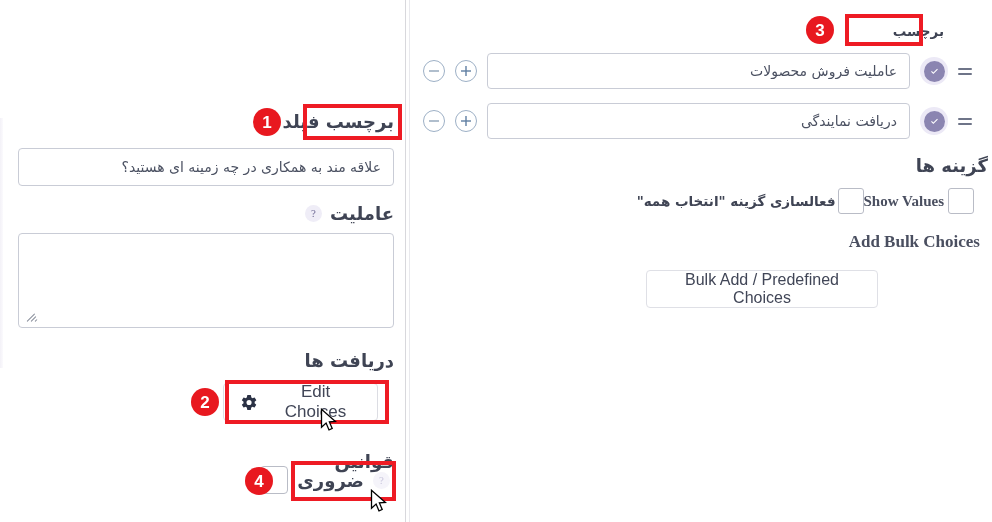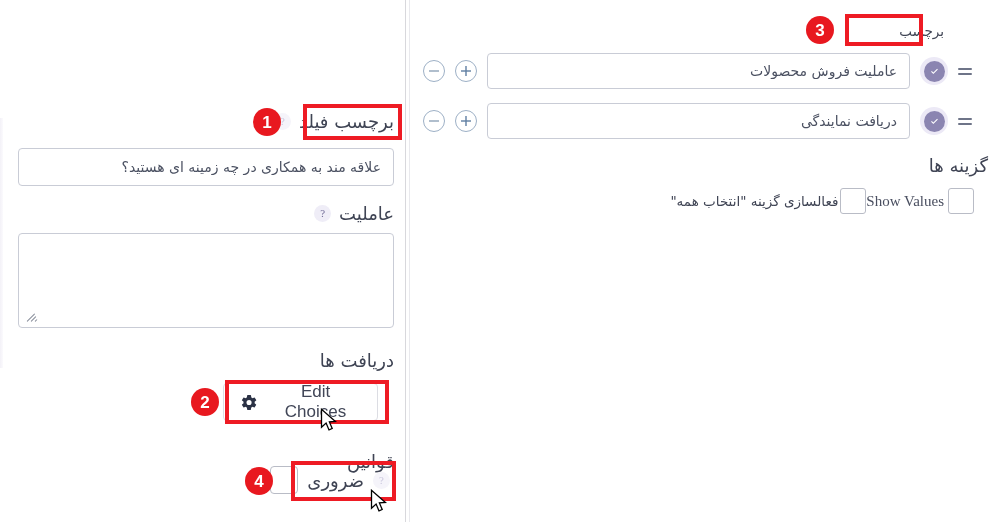--- a/index.html
+++ b/index.html
@@ -31,21 +31,21 @@
     position:absolute;left:409px;top:0;width:1px;height:522px;
     background:#e9e9ed;
   }
   .right-panel{
     position:absolute;left:410px;top:0;width:582px;height:522px;
     background:#ffffff;direction:rtl;
   }
 
   
   .lbl{
-    font-size:14.5px;color:#3f4454;font-weight:400;white-space:nowrap;
+    font-size:14.5px;color:#3f4454;font-weight:700;white-space:nowrap;
   }
   .lbl-fa{font-family:"DejaVu Sans","Liberation Sans",sans-serif;font-size:18px;}
   .serif{font-family:"Liberation Serif","DejaVu Serif",serif;color:#4a4f60;}
 
   
   .txt-input{
     box-sizing:border-box;
     background:#fff;border:1px solid #c9ccd6;border-radius:4px;
     font-family:"DejaVu Sans","Liberation Sans",sans-serif;
     font-size:14px;color:#4b5162;
@@ -261,21 +261,27 @@
       <span class="lbl lbl-fa">گزینه ها</span>
     </div>
 
     <div class="abs row" style="top:188px;right:18px;gap:0;">
       <span class="cbox sm"></span>
       <span class="lbl serif" style="font-size:15px;margin-right:4px;">Show Values</span>
       <span class="cbox sm"></span>
       <span class="lbl lbl-fa" style="font-size:13.5px;margin-right:2px;">فعالسازی گزینه "انتخاب همه"</span>
     </div>
 
-
+    <div class="abs" style="top:232px;right:12px;">
+      <span class="lbl serif" style="font-size:17px;">Add Bulk Choices</span>
+    </div>
+
+    <button class="btn plain abs" style="top:270px;right:114px;width:232px;height:38px;font-size:16px;">
+      <span>Bulk Add / Predefined Choices</span>
+    </button>
   </div>
 
   <div class="anno-box" style="left:303px;top:104px;width:99px;height:36px;"></div>
   <div class="anno-badge" style="left:253px;top:108px;">
       <span>1</span>
     </div>
 
   <div class="anno-box" style="left:225px;top:380px;width:164px;height:44px;"></div>
   <div class="anno-badge" style="left:191px;top:388px;">
       <span>2</span>

